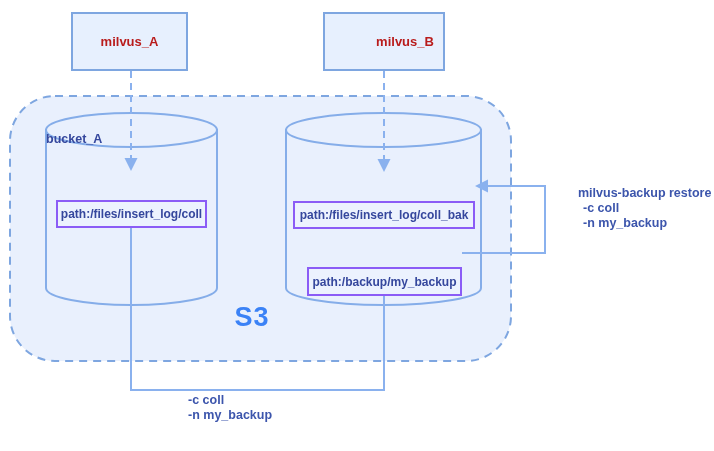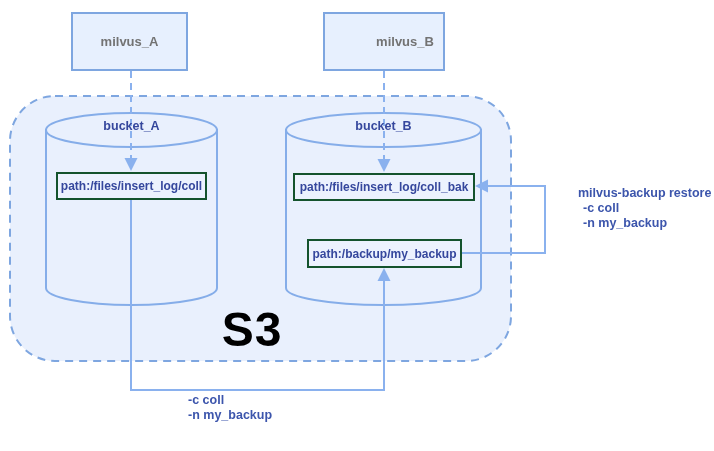--- a/index.html
+++ b/index.html
@@ -12,46 +12,48 @@
     overflow:hidden;
   }
   .layer{position:absolute;left:0;top:0;width:714px;height:451px;}
   svg.layer{z-index:1;}
   .overlay{z-index:2;}
   .node-box{
     position:absolute;
     display:flex;align-items:center;justify-content:center;
     background:#e7f0fe;
     border:2px solid #7ea6e0;
-    color:#737373;
+    color:#b91c1c;
     font-size:13px;
     box-sizing:border-box;
   }
   .path-box{
     position:absolute;
     display:flex;align-items:center;justify-content:center;
     background:#ecf2fe;
-    border:2px solid #14532d;
+    border:2px solid #8b5cf6;
     color:#35479d;
     font-size:12px;
     white-space:nowrap;
     box-sizing:border-box;
+    margin-top:28px;
   }
   .bucket-label{
     position:absolute;
-    text-align:center;
+    text-align:left;
     color:#35479d;
     font-size:12.5px;
+    margin-top:13px;
   }
   .s3-label{
     position:absolute;
     left:192px;top:302px;width:120px;
     text-align:center;
-    color:#000000;
-    font-size:48px;
+    color:#3b82f6;
+    font-size:27px;
     letter-spacing:1px;
   }
   .cmd-block{
     position:absolute;
     color:#3c55ac;
     font-size:12.5px;
     line-height:15px;
     white-space:nowrap;
   }
   .cmd-block .arg{padding-left:5px;}
@@ -110,21 +112,20 @@
     <div id="milvus-a" class="node-box">
       <span>milvus_A</span>
     </div>
 
     <div id="milvus-b" class="node-box">
       <span>milvus_B</span>
     </div>
 
     <div id="bucket-a-label" class="bucket-label">bucket_A</div>
 
-    <div id="bucket-b-label" class="bucket-label">bucket_B</div>
 
     <div id="path-coll" class="path-box">
       <span>path:/files/insert_log/coll</span>
     </div>
 
     <div id="path-my-backup" class="path-box">
       <span>path:/backup/my_backup</span>
     </div>
 
     <div id="path-coll-bak" class="path-box">

